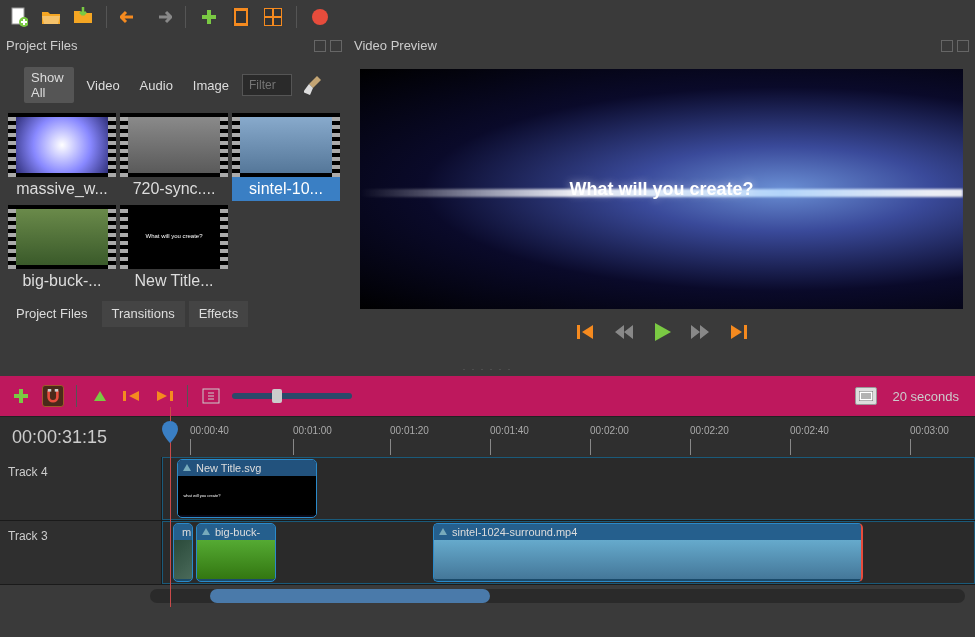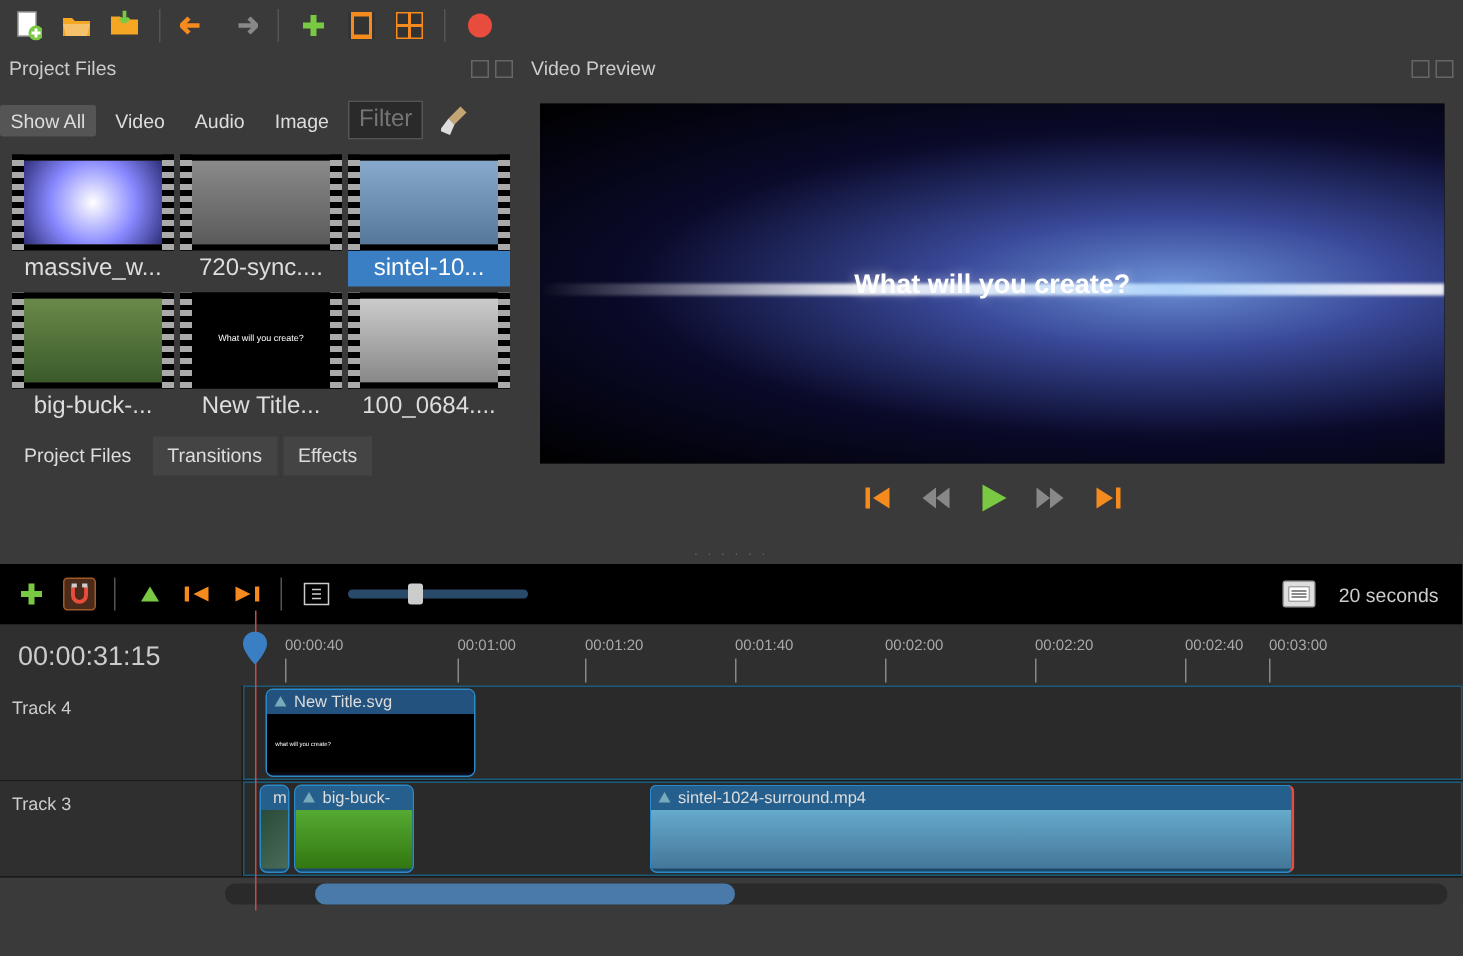--- a/index.html
+++ b/index.html
@@ -8,24 +8,24 @@
 .toolbar { display: flex; gap: 10px; padding: 4px 8px; background: #3a3a3a; height: 34px; align-items: center; }
 .toolbar-divider { width: 1px; height: 22px; background: #555; margin: 0 2px; }
 .toolbar-icon { width: 22px; height: 22px; display: flex; align-items: center; justify-content: center; cursor: pointer; }
 
 .main-area { display: flex; height: 328px; }
 .project-panel { width: 348px; background: #3a3a3a; }
 .panel-title { font-size: 13px; padding: 4px 6px; color: #ccc; display: flex; justify-content: space-between; align-items: center; }
 .panel-controls { display: flex; gap: 4px; }
 .panel-btn { width: 12px; height: 12px; border: 1px solid #666; cursor: pointer; }
 
-.filter-bar { display: flex; gap: 6px; padding: 10px 0 6px; align-items: center; }
+.filter-bar { display: flex; gap: 6px; padding: 10px 24px 6px; align-items: center; justify-content: space-between; }
 .filter-tab { font-size: 13px; padding: 3px 7px; color: #ddd; cursor: pointer; }
 .filter-tab.active { background: #555; border-radius: 2px; }
-.filter-input { background: #2a2a2a; border: 1px solid #555; color: #999; padding: 3px 6px; font-size: 16px; width: 50px; }
+.filter-input { background: #2a2a2a; border: 1px solid #555; color: #999; padding: 3px 6px; font-size: 12px; width: 50px; }
 .brush-icon { width: 20px; height: 20px; margin-left: 6px; cursor: pointer; }
 
 .file-grid { display: grid; grid-template-columns: repeat(3, 1fr); gap: 4px; padding: 4px 8px; }
 .file-item { text-align: center; cursor: pointer; }
 .file-thumb { width: 100%; height: 64px; background: #111; border: 4px solid #000; position: relative; }
 .film-strip::before, .film-strip::after { content: ''; position: absolute; top: -4px; bottom: -4px; width: 8px; background: repeating-linear-gradient(#000 0 4px, #aaa 4px 8px); }
 .film-strip::before { left: -4px; }
 .film-strip::after { right: -4px; }
 .file-label { font-size: 16px; padding: 3px 0; color: #ddd; }
 .file-label.selected { background: #3a7fc4; color: #fff; }
@@ -39,21 +39,21 @@
 .nebula { position: absolute; inset: 0; background: radial-gradient(ellipse at 70% 50%, #6a8fd4 0%, #3a4a9a 25%, #0a0a2a 60%, #000 100%); }
 .flare { position: absolute; left: 0; right: 0; top: 50%; height: 8px; background: linear-gradient(90deg, transparent, #fff, #bbddff 70%, #fff 95%, #fff); opacity: 0.9; filter: blur(1px); }
 .preview-text { position: relative; z-index: 2; text-shadow: 0 0 8px rgba(255,255,255,0.6); }
 
 .transport { display: flex; gap: 16px; justify-content: center; padding: 8px; }
 .transport-btn { width: 22px; height: 22px; cursor: pointer; color: #f58a1f; }
 .transport-btn.play { color: #7ac943; }
 
 .divider-dots { text-align: center; color: #666; letter-spacing: 2px; font-size: 9px; height: 14px; }
 
-.timeline-toolbar { display: flex; align-items: center; gap: 10px; padding: 6px 10px; background: #000000; height: 40px; }
+.timeline-toolbar { display: flex; align-items: center; gap: 10px; padding: 6px 10px; background: #be185d; height: 40px; }
 .tl-icon { width: 22px; height: 22px; cursor: pointer; display: flex; align-items: center; justify-content: center; }
 .magnet-box { background: #4a2a1a; border: 1px solid #a05a2a; border-radius: 3px; padding: 3px; }
 .zoom-slider { flex: 0 0 120px; height: 6px; background: #2a4a6a; border-radius: 3px; position: relative; }
 .zoom-thumb { position: absolute; width: 10px; height: 14px; background: #ccc; border-radius: 2px; top: -4px; left: 40px; }
 .tl-spacer { flex: 1; }
 .zoom-label { font-size: 13px; padding: 3px 6px; color: #ccc; }
 .zoom-box { background: #ddd; width: 22px; height: 18px; border: 1px solid #999; border-radius: 2px; display: flex; align-items: center; justify-content: center; }
 .zoom-box svg { width: 14px; height: 10px; }
 
 .timeline { background: #3a3a3a; border-top: 1px solid #222; }
@@ -185,24 +185,20 @@
         <div class="file-item">
           <div class="file-thumb film-strip" style="background: linear-gradient(rgb(106, 138, 74), rgb(58, 90, 42));"></div>
           <div class="file-label">big-buck-...</div>
         </div>
         <div class="file-item">
           <div class="file-thumb film-strip" style="background: rgb(0, 0, 0);">
             <div style="color: rgb(255, 255, 255); font-size: 6px; text-align: center; padding-top: 24px;">What will you create?</div>
           </div>
           <div class="file-label">New Title...</div>
         </div>
-        <div class="file-item">
-          <div class="file-thumb film-strip" style="background: linear-gradient(rgb(204, 204, 204), rgb(136, 136, 136));"></div>
-          <div class="file-label">100_0684....</div>
-        </div>
       </div>
     <div class="bottom-tabs">
       <div class="bottom-tab active">Project Files</div>
       <div class="bottom-tab">Transitions</div>
       <div class="bottom-tab">Effects</div>
     </div>
   </div>
 
   <div class="preview-panel">
     <div class="panel-title">
@@ -300,27 +296,27 @@
       </svg>
     </div>
   <span class="zoom-label">20 seconds</span>
 </div>
 
 <div class="timeline">
   <div class="ruler">
     <div class="ruler-label">00:00:31:15</div>
     <div class="ruler-ticks" id="ruler-ticks">
         <div class="ruler-tick" style="left: 40px;">00:00:40</div>
-        <div class="ruler-tick" style="left: 155px;">00:01:00</div>
+        <div class="ruler-tick" style="left: 143px;">00:01:00</div>
         <div class="ruler-tick" style="left: 240px;">00:01:20</div>
         <div class="ruler-tick" style="left: 340px;">00:01:40</div>
         <div class="ruler-tick" style="left: 440px;">00:02:00</div>
         <div class="ruler-tick" style="left: 540px;">00:02:20</div>
         <div class="ruler-tick" style="left: 640px;">00:02:40</div>
-        <div class="ruler-tick" style="left: 696px;">00:03:00</div>
+        <div class="ruler-tick" style="left: 760px;">00:03:00</div>
       </div>
     <div class="playhead" style="left:162px">
       <svg width="16" height="22" viewBox="0 0 16 22">
           <path d="M8 0a8 8 0 0 1 8 8c0 6-8 14-8 14S0 14 0 8a8 8 0 0 1 8-8z" fill="#3a7fc4"></path>
         </svg>
     </div>
     <div class="playhead-line" style="left:170px"></div>
   </div>
   <div id="tracks">
       <div class="track">

